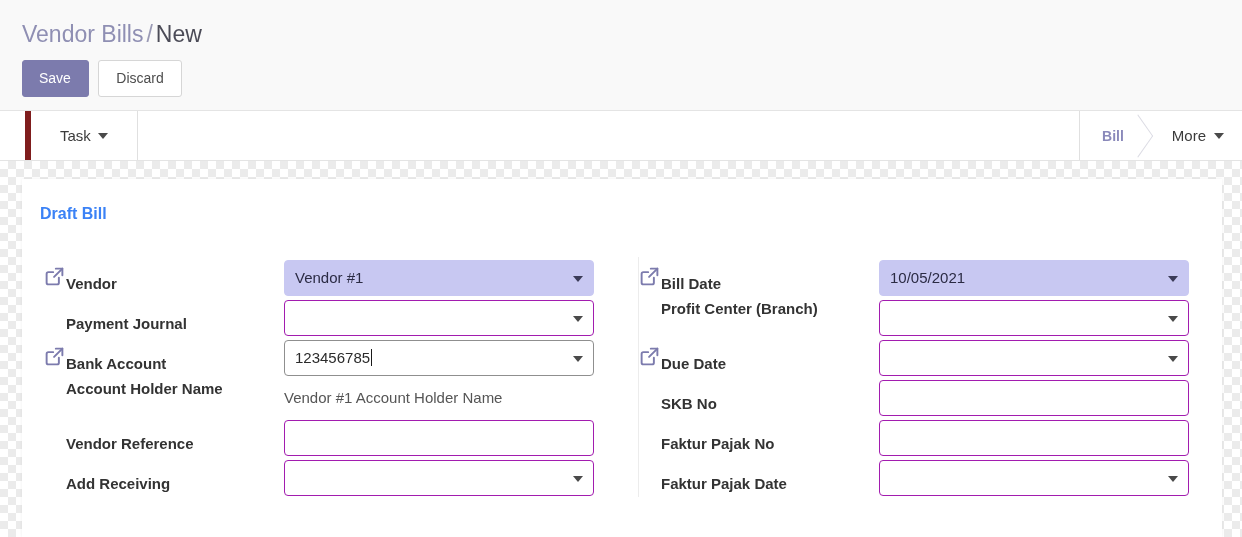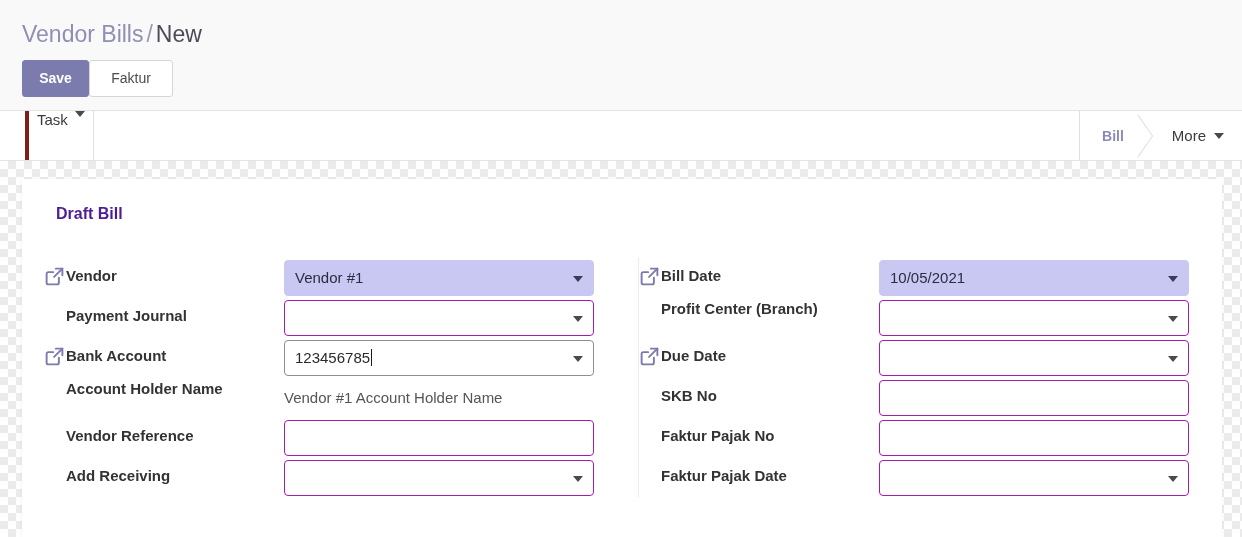--- a/index.html
+++ b/index.html
@@ -63,23 +63,22 @@
     border-radius: 3px;
     box-sizing: border-box;
     height: 37px;
     cursor: pointer;
     white-space: nowrap;
   }
   .btn-save {
     background: #7c7bad;
     border: 1px solid #7c7bad;
     color: #ffffff;
+    margin-right: 9px;
     min-width: 67px;
-    text-align: center;
-    font-weight: bold;
   }
   .btn-discard {
     background: #ffffff;
     border: 1px solid #d6d6d6;
     color: #4d4d4d;
     min-width: 84px;
     text-align: center;
   }
 
   
@@ -89,26 +88,26 @@
     width: 1242px;
     height: 50px;
     background: #ffffff;
     border-bottom: 1px solid #e4e4e4;
     box-sizing: border-box;
   }
   .sb-left {
     position: absolute;
     left: 25px; top: 0;
     height: 49px;
-    border-left: 4px solid #7f1d1d;
+    border-left: 6px solid #7f1d1d;
     border-right: 1px solid #e0e0e0;
     box-sizing: border-box;
-    padding: 0 8px;
+    padding: 0 29px;
     display: flex;
-    align-items: flex-start;
+    align-items: center;
   }
   .sb-left-label {
     font-size: 15px;
     color: #3b3b3b;
     margin-right: 7px;
   }
   .caret-dark {
     width: 0; height: 0;
     border-left: 5px solid transparent;
     border-right: 5px solid transparent;
@@ -186,24 +185,24 @@
     left: 22px; top: 179px;
     width: 1200px;
     height: 358px;
     background: #ffffff;
     box-sizing: border-box;
     box-shadow: 0 0 3px rgba(0,0,0,0.07);
   }
 
   .sheet-title {
     position: absolute;
-    left: 34px; top: 26px;
+    left: 18px; top: 26px;
     font-size: 16px;
     font-weight: bold;
-    color: #4c1d95;
+    color: #3b82f6;
   }
 
   
   .form-cols {
     position: absolute;
     left: 0; top: 78px;
     width: 1200px;
   }
   .col {
     position: absolute;
@@ -216,21 +215,21 @@
 
   .frow {
     position: relative;
     height: 40px;
     margin-bottom: 0;
   }
 
   .flabel {
     position: absolute;
     left: 22px;
-    top: 8px;
+    top: 16px;
     font-size: 15px;
     font-weight: bold;
     color: #333333;
     line-height: 21px;
     width: 190px;
   }
   .flabel.two-line { top: 1px; }
 
   .ext-icon {
     position: absolute;
@@ -301,21 +300,21 @@
 <body>
 
 <div id="app">
 
   <div class="control-panel">
     <div class="breadcrumb">
       <span class="bc-parent">Vendor Bills</span><span class="bc-sep">/</span><span class="bc-current">New</span>
     </div>
 
     <div class="btn-row">
-      <span class="btn btn-save">Save</span><span class="btn btn-discard">Faktur</span>
+      <span class="btn btn-save">Save</span><span class="btn btn-discard">Discard</span>
     </div>
   </div>
 
   <div class="statusbar-row">
     <div class="sb-left">
       <span class="sb-left-label">Task</span>
       <span class="caret-dark"></span>
     </div>
     <div class="sb-mid"></div>
     <div class="sb-right">

